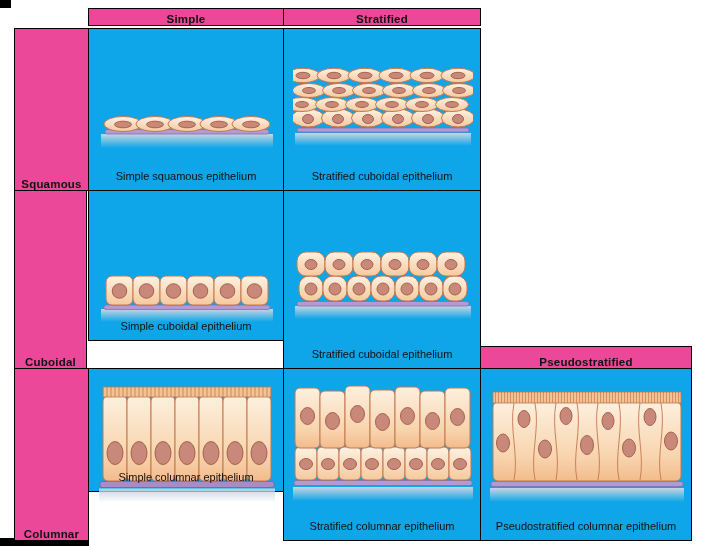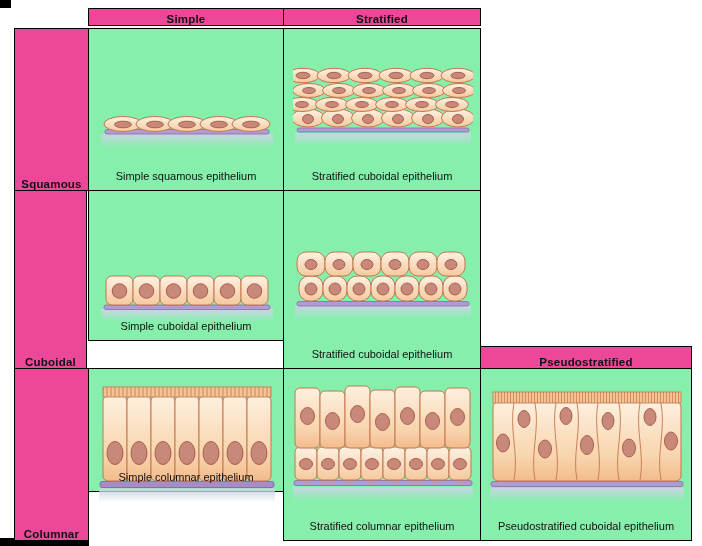--- a/index.html
+++ b/index.html
@@ -5,21 +5,21 @@
   * { margin:0; padding:0; box-sizing:border-box; }
   html,body { background:#fff; }
   body { font-family:"Liberation Sans", sans-serif; color:#111; }
   .figure { position:relative; width:702px; height:546px; background:#fff; overflow:hidden; }
 
   .hbox {
     position:absolute; border:1px solid #000; background:#ec4899;
     display:flex; align-items:flex-end; justify-content:center;
     font-weight:bold; font-size:11.5px; letter-spacing:.2px;
   }
-  .cell { position:absolute; border:1px solid #000; background:#86efac; }
+  .cell { position:absolute; border:1px solid #000; background:#0ea5e9; }
   .illus { position:absolute; line-height:0; }
   .caption {
     position:absolute; left:0; right:0; bottom:8px;
     text-align:center; font-size:11px; color:#111;
   }
   .artifact { position:absolute; background:#000; }
 
   
   .cellshape { fill:url(#gCell); stroke:#c4774e; stroke-width:1; }
   .cellv     { fill:url(#gCellTall); stroke:#c4774e; stroke-width:1; }
@@ -336,16 +336,16 @@
           <ellipse class="nuc" cx="57" cy="66" rx="6.5" ry="9"></ellipse>
           <ellipse class="nuc" cx="78" cy="33" rx="6" ry="8.5"></ellipse>
           <ellipse class="nuc" cx="99" cy="62" rx="6.5" ry="9.5"></ellipse>
           <ellipse class="nuc" cx="120" cy="38" rx="6" ry="8.5"></ellipse>
           <ellipse class="nuc" cx="141" cy="65" rx="6.5" ry="9"></ellipse>
           <ellipse class="nuc" cx="162" cy="34" rx="6" ry="8.5"></ellipse>
           <ellipse class="nuc" cx="183" cy="58" rx="6.5" ry="9"></ellipse>
         </g>
       </svg>
     </div>
-    <div class="caption">Pseudostratified cuboidal epithelium</div>
+    <div class="caption">Pseudostratified columnar epithelium</div>
   </div>
 
 </div>
 
 </body></html>

